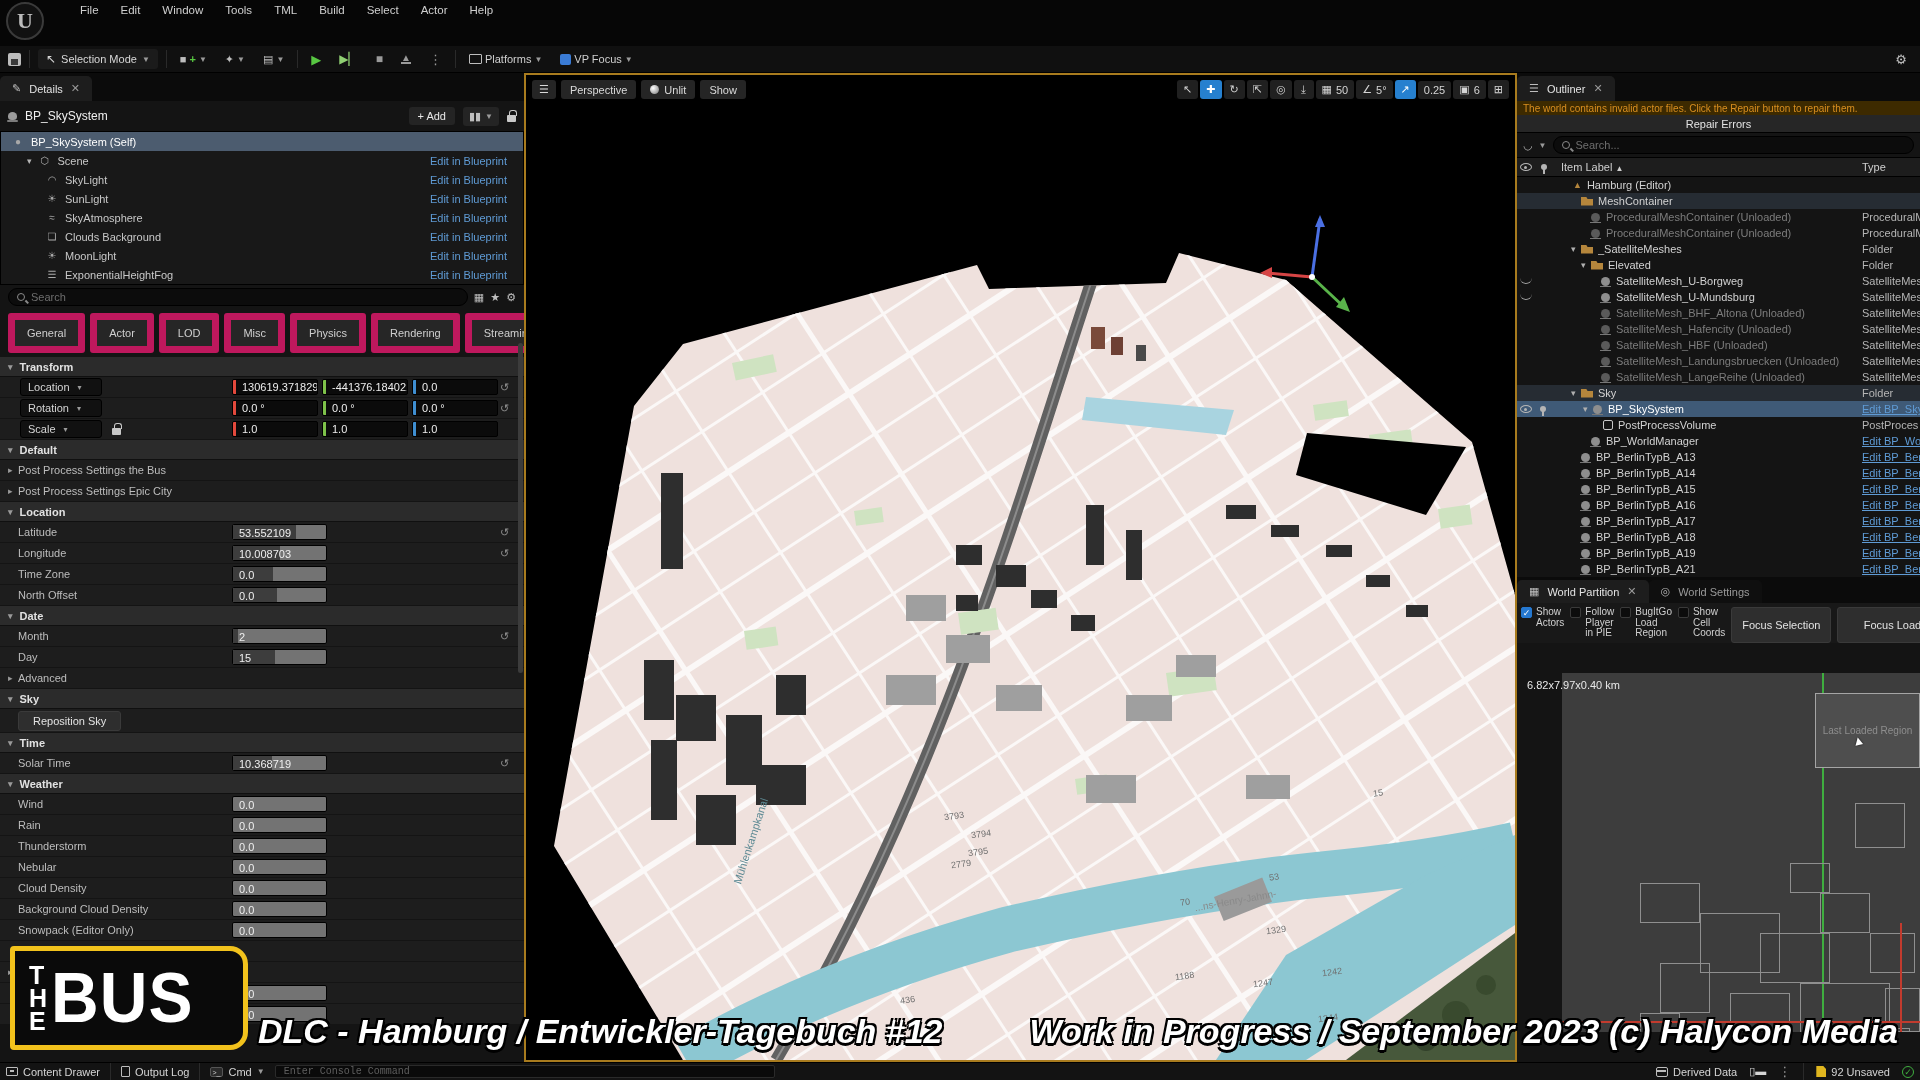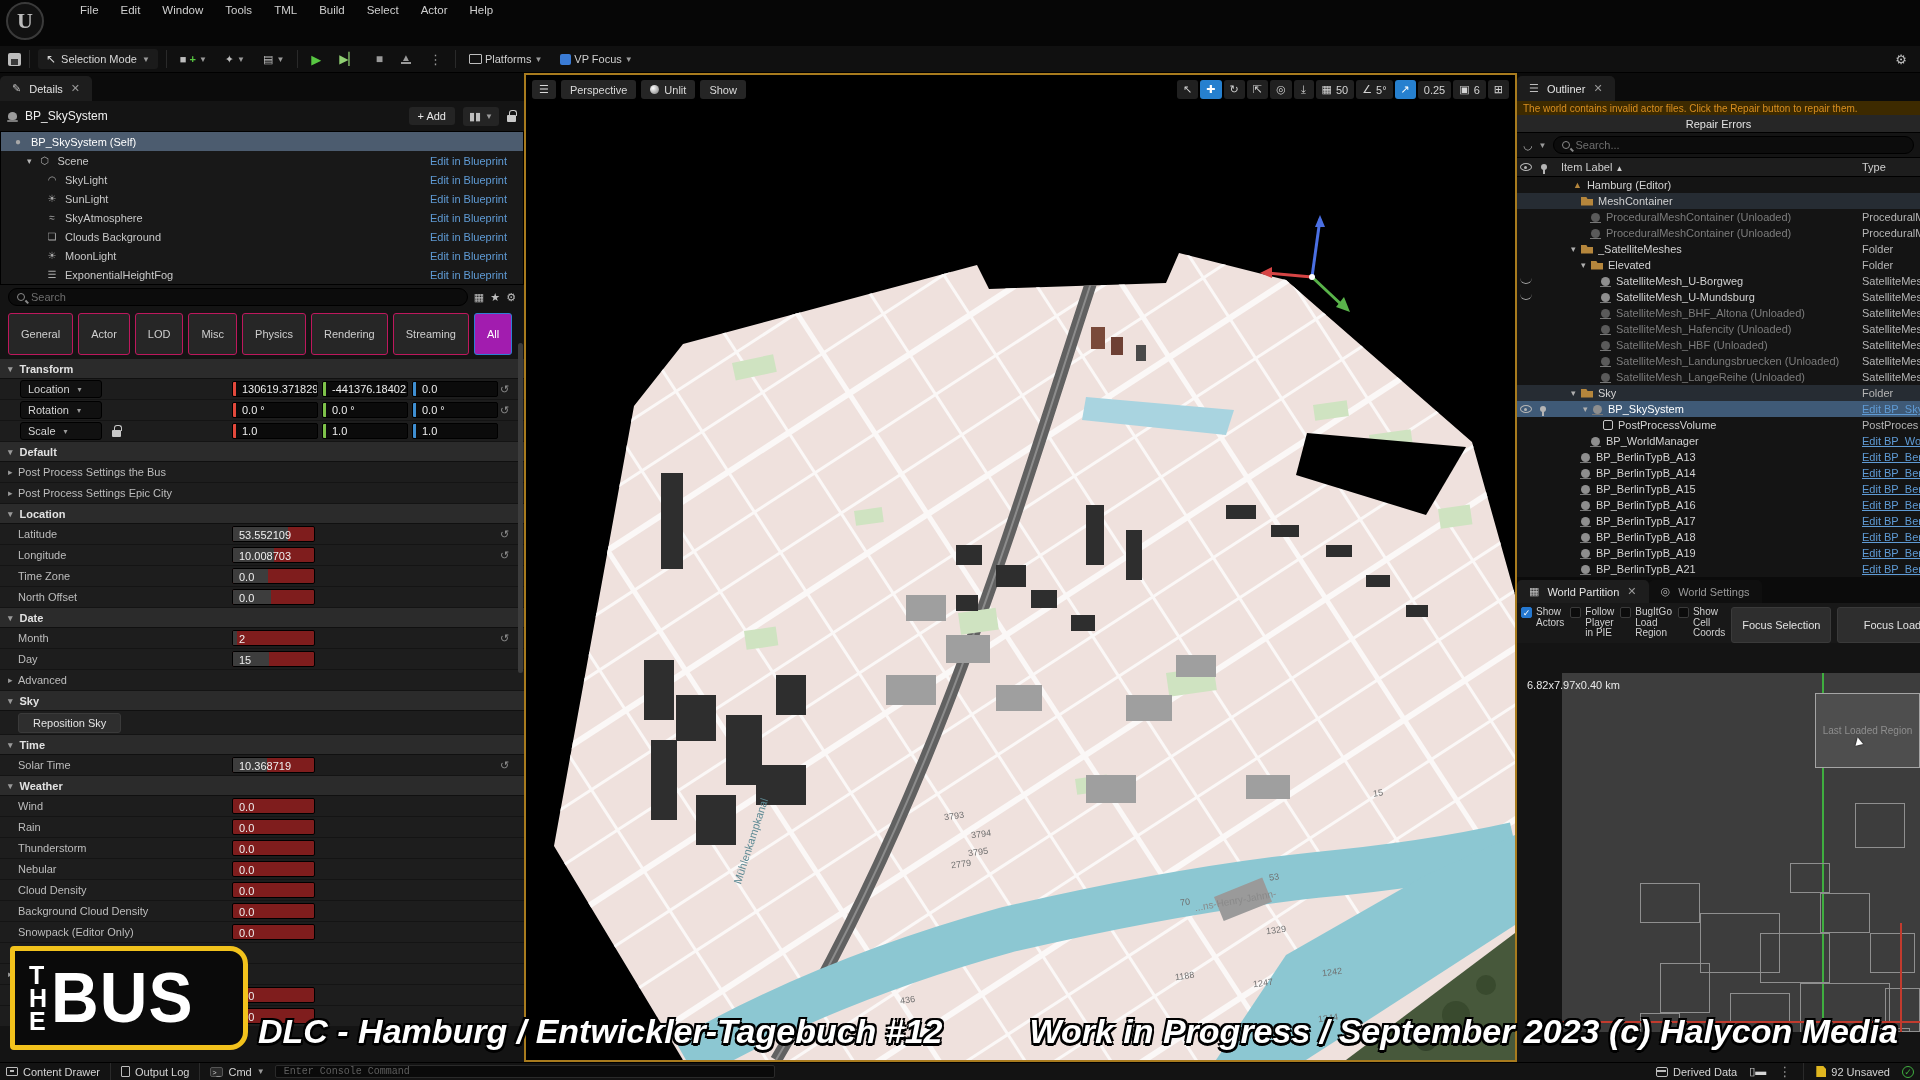--- a/index.html
+++ b/index.html
@@ -61,38 +61,38 @@
   .comp-link { position:absolute; right:16px; color:#5f9bd5; }
   .comp-caret { color:#b5b5b5; font-size:9px; }
   .comp-ico { width:14px; text-align:center; color:#a8a8a8; font-size:10px; }
   .search-row { height:24px; display:flex; align-items:center; gap:6px; padding:0 8px; background:#141414;}
   .search-box { flex:1; height:18px; background:#0c0c0c; border:1px solid #000; border-radius:9px;
     display:flex; align-items:center; gap:6px; padding:0 8px; color:#6e6e6e; }
   .mag { width:8px; height:8px; border:1.5px solid #8a8a8a; border-radius:50%; position:relative; flex:0 0 auto;}
   .mag:after { content:""; position:absolute; left:7px; top:7px; width:4px; height:1.5px; background:#8a8a8a; transform:rotate(45deg);}
   .ico-small { color:#bdbdbd; font-size:11px; }
   #chips { display:flex; gap:5px; padding:4px 8px; background:#141414; }
-  .chip { padding:14px 12px; background:#262626; border:1px solid #be185d; border-radius:3px; color:#cfcfcf;}
+  .chip { padding:7px 12px; background:#262626; border:7px solid #be185d; border-radius:3px; color:#cfcfcf;}
   .chip.active { background:#a21caf; border-color:#2f7fd4; color:#fff; }
   .sec-head { height:20px; background:#2b2b2b; display:flex; align-items:center; gap:7px;
     padding-left:8px; color:#e2e2e2; font-weight:bold; border-bottom:1px solid #101010;}
   .sec-caret { color:#9a9a9a; font-size:9px; }
   .prop-row { height:21px; display:flex; align-items:center; background:#1d1d1d;
     border-bottom:1px solid #141414; position:relative; }
   .prop-label { padding-left:18px; color:#bdbdbd; width:232px; flex:0 0 auto;
     white-space:nowrap; overflow:hidden; }
   .prop-collapsed-caret { color:#9a9a9a; font-size:9px; padding-left:8px; width:18px; flex:0 0 auto;}
   .dd-btn { margin-left:20px; background:#111; border:1px solid #000; border-radius:3px;
     padding:2px 7px; display:flex; gap:8px; align-items:center; color:#d5d5d5; width:82px; }
   .vec-wrap { position:absolute; left:232px; display:flex; gap:4px; }
   .vec-field { width:86px; height:16px; background:#0b0b0b; border:1px solid #000; border-radius:2px;
     display:flex; align-items:center; padding-left:5px; color:#eee; position:relative; overflow:hidden;}
   .vec-field i { position:absolute; left:0; top:0; bottom:0; width:3px; }
   .vec-field span { padding-left:4px; white-space:nowrap; }
-  .slider-field { position:absolute; left:232px; width:83px; height:16px; background:#7f1d1d;
+  .slider-field { position:absolute; left:232px; width:95px; height:16px; background:#737373;
     border:1px solid #000; border-radius:2px; overflow:hidden; color:#efefef; }
   .slider-fill { position:absolute; left:0; top:0; bottom:0; background:#3d3d3d; }
   .slider-text { position:absolute; left:6px; top:1.5px; }
   .reset-ico { position:absolute; left:500px; color:#8f8f8f; font-size:11px; }
   .grey-btn { margin-left:18px; background:#2e2e2e; border:1px solid #3a3a3a; border-radius:3px;
     padding:3px 14px; color:#e2e2e2; }
   .row-btn { height:24px; }
   #details-scrollbar { position:absolute; right:1px; top:270px; width:5px; height:330px; background:#3c3c3c; border-radius:3px;}
 
   

